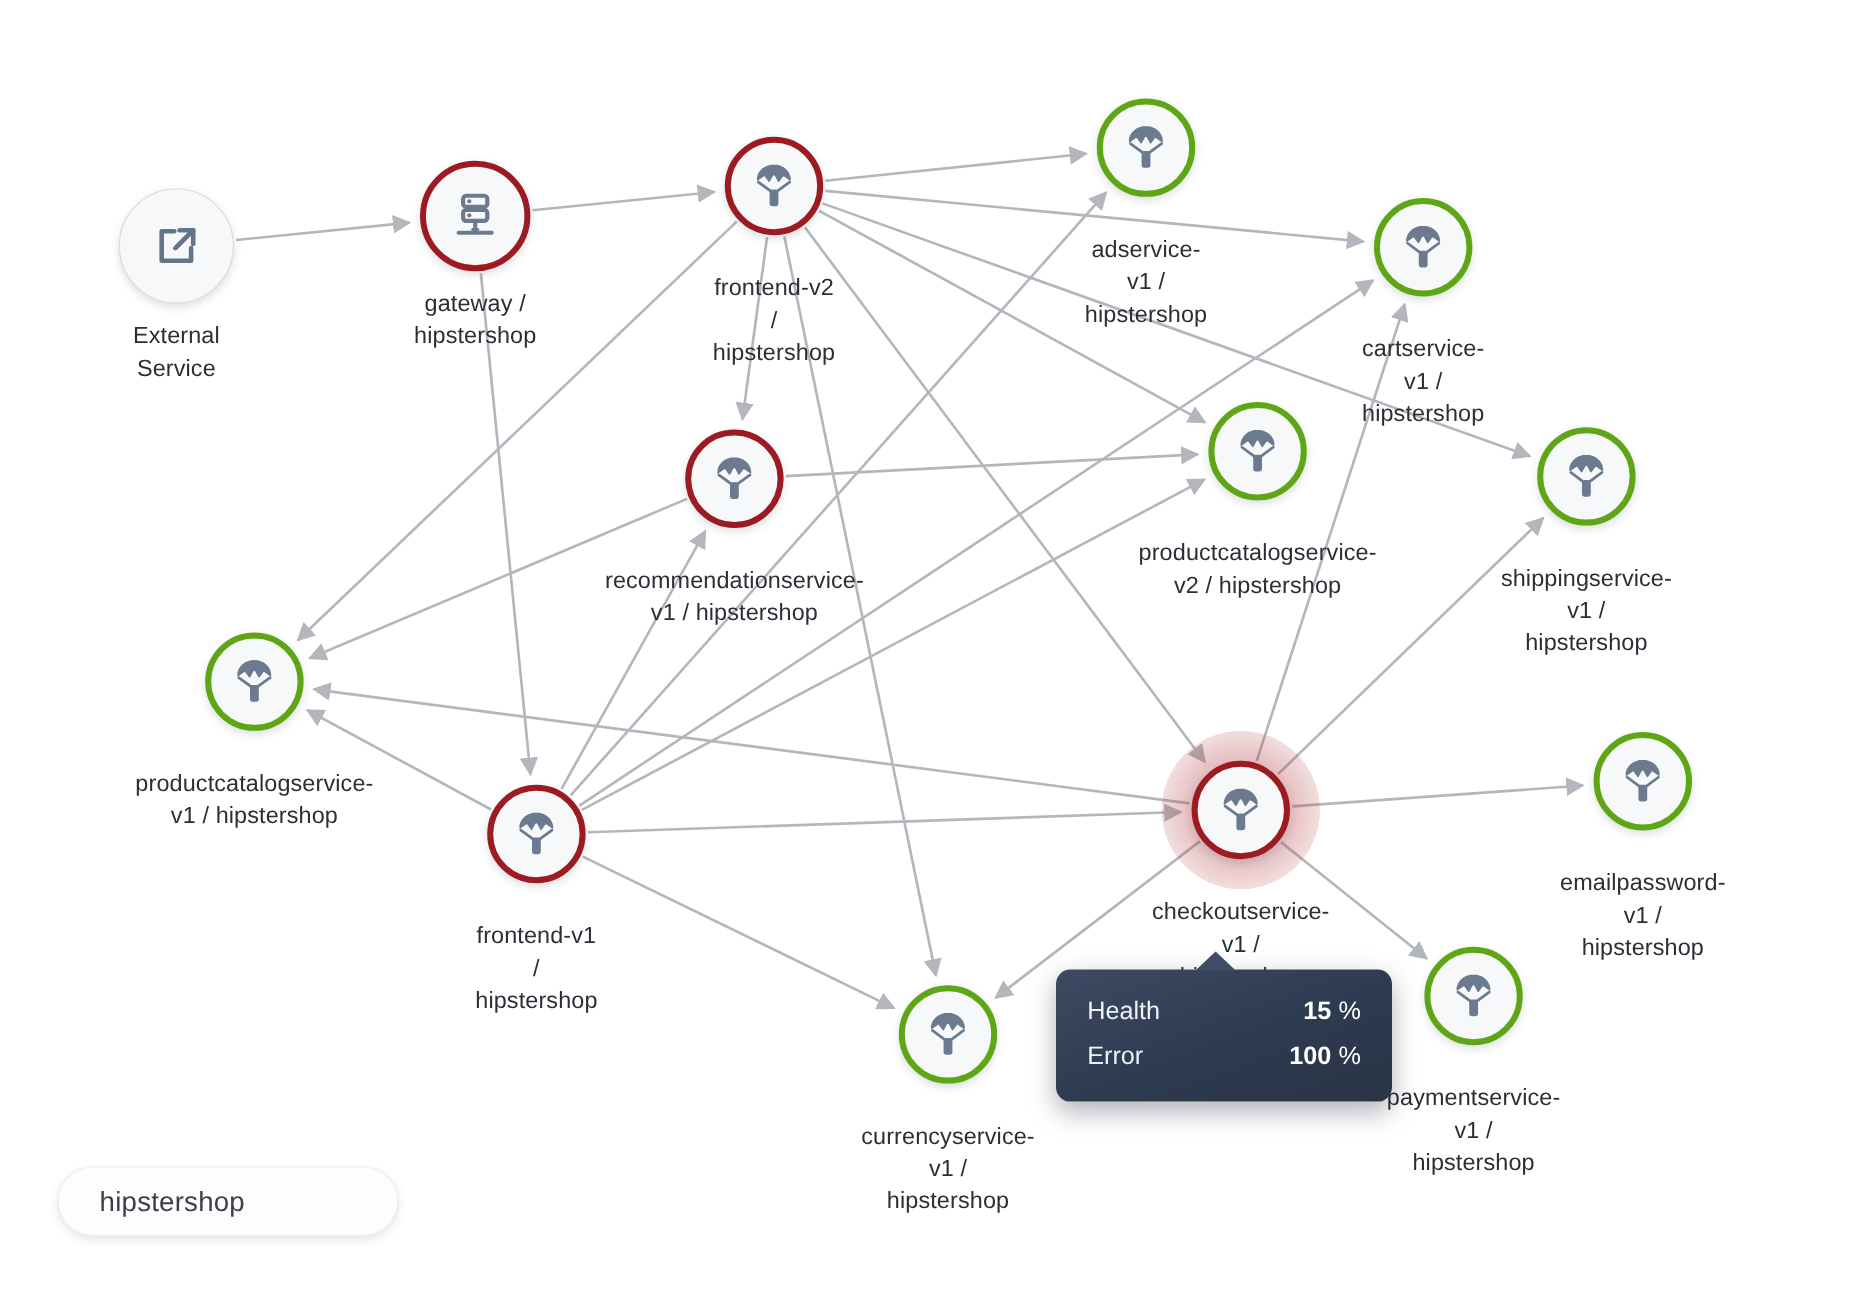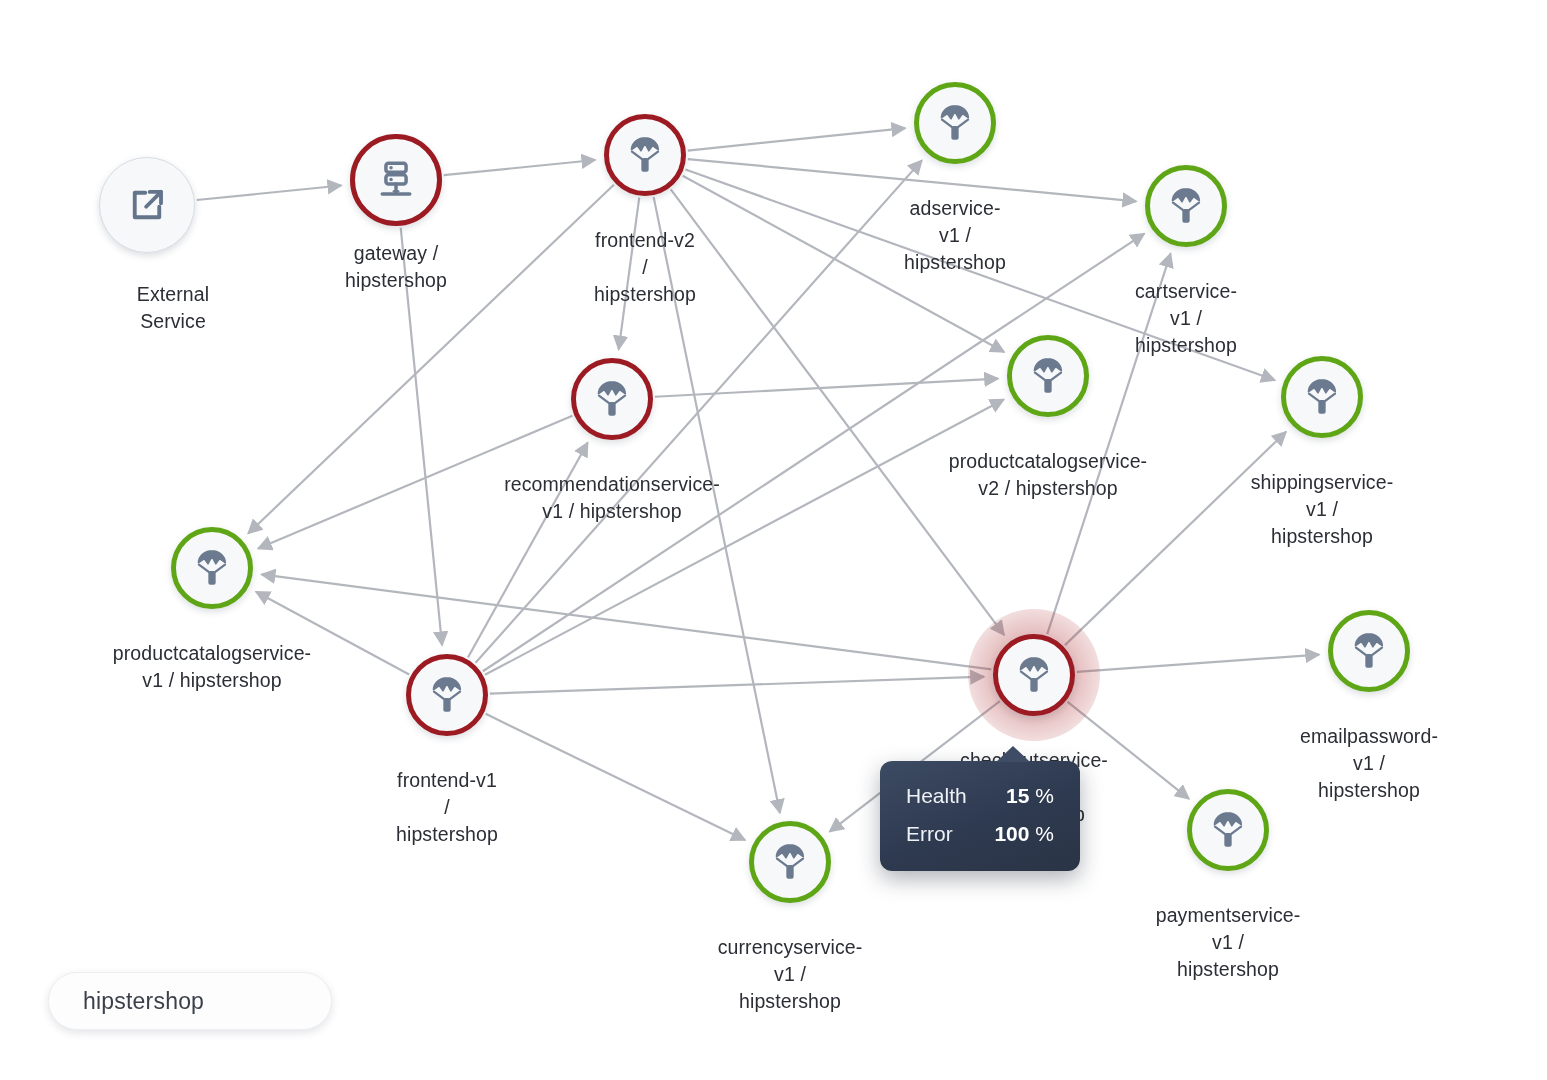--- a/index.html
+++ b/index.html
@@ -67,21 +67,21 @@
     left: 50%;
     transform: translateX(-50%);
     text-align: center;
     white-space: pre-line;
     color: #2b2e35;
     font-size: 19.5px;
     line-height: 27px;
     letter-spacing: 0.1px;
   }
   .node-label.lbl-svc { top: 72px; }
-  .node-label.lbl-ext { top: 76px; margin-left: 26px; }
+  .node-label.lbl-ext { top: 62px; }
   .node-label.lbl-gw  { top: 60px; }
 
   
   #tooltip {
     position: absolute;
     box-sizing: border-box;
     border-radius: 12px;
     background: linear-gradient(160deg, #3c4a63 0%, #2e3a50 55%, #2a3446 100%);
     box-shadow: 0 8px 22px rgba(20,28,45,0.34);
     padding: 16px 26px 18px 26px;
@@ -346,21 +346,21 @@
               <path d="M4.9 10.2 L10.2 14.1 M19.1 10.2 L13.8 14.1" stroke="#6b7a8f" stroke-width="1.25" fill="none" stroke-linecap="round"></path>
               <rect x="10.0" y="13.6" width="4.0" height="7.6" rx="1.1"></rect>
             </svg>
           </span>
         </div>
         <div class="node-label lbl-svc">currencyservice-v1 /
 hipstershop</div>
       </div>
     </div>
 
-  <div id="tooltip" style="left:880px; top:761px; width:200px;">
+  <div id="tooltip" style="left:880px; top:808px; width:280px;">
     <div class="caret"></div>
     <div id="tooltip-rows">
         <div class="tt-row">
           <span class="tt-key">Health</span>
           <span class="tt-val"><b>15</b> <span class="tt-unit">%</span></span>
         </div>
         <div class="tt-row">
           <span class="tt-key">Error</span>
           <span class="tt-val"><b>100</b> <span class="tt-unit">%</span></span>
         </div>

